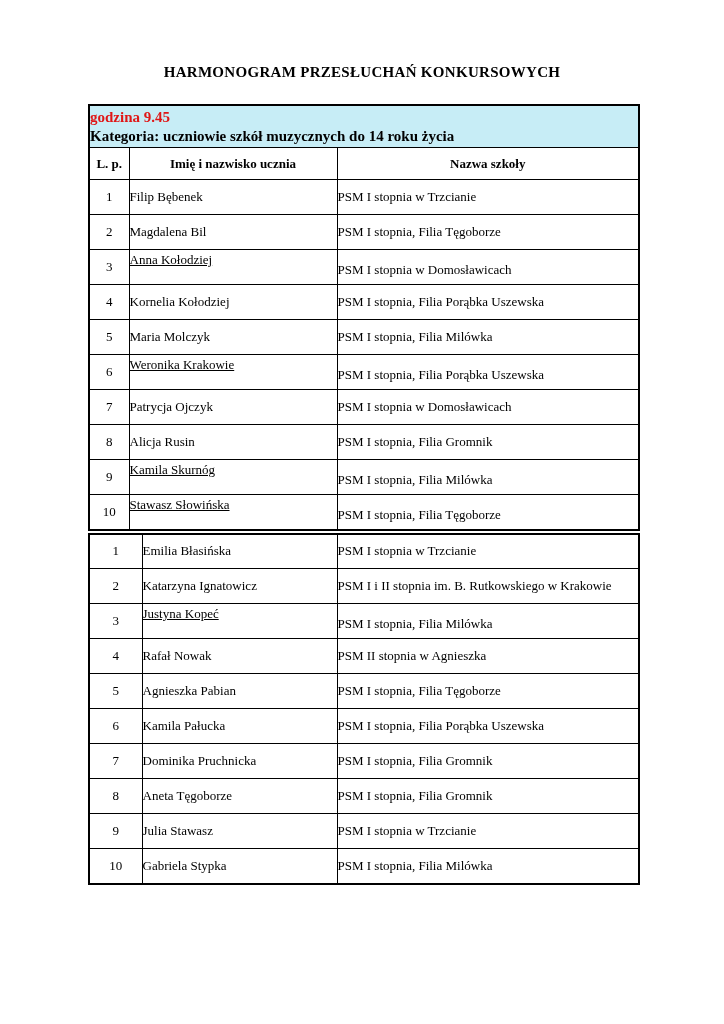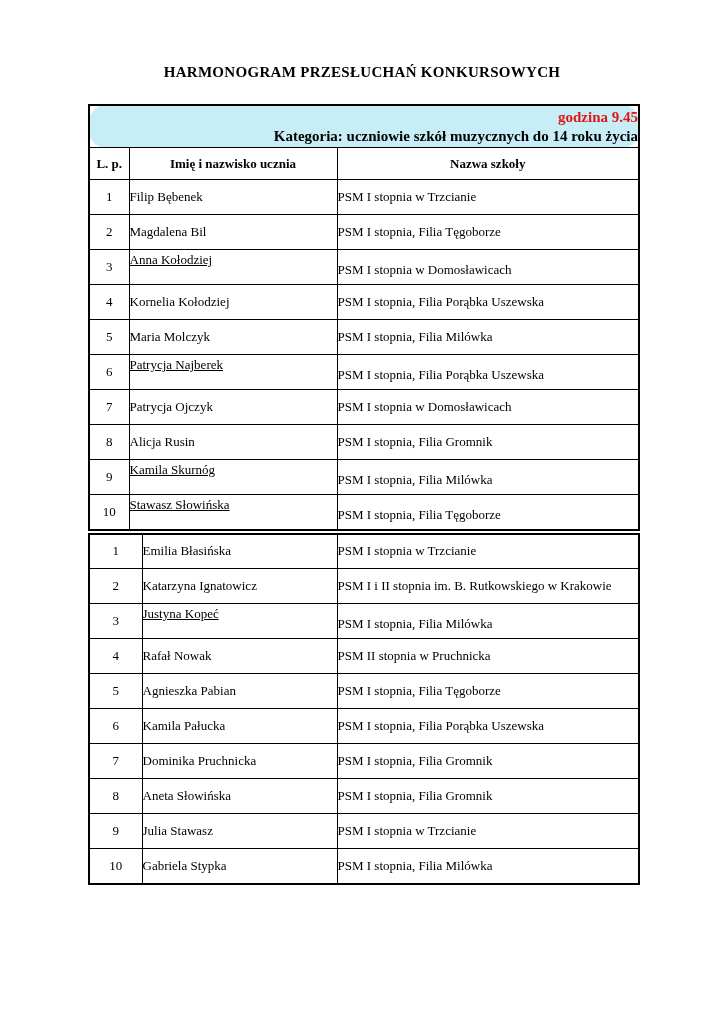--- a/index.html
+++ b/index.html
@@ -46,29 +46,28 @@
   
   .sec-0 col.c1 { width: 40px; }
   .sec-0 col.c2 { width: 208px; }
   .sec-0 col.c3 { width: 302px; }
   .sec-1 col.c1 { width: 53px; }
   .sec-1 col.c2 { width: 195px; }
   .sec-1 col.c3 { width: 302px; }
 
   td.band {
     background: var(--band-bg);
-    text-align: right;
+    text-align: left;
     font-weight: bold;
     vertical-align: middle;
-    border-radius: 17px;
   }
   .sec-0 td.band { height: 41px; padding: 2px 0 1px; }
   .sec-1 td.band { height: 51px; padding: 9px 0 3px; }
   .band .time     { color: var(--time-color); font-size: 15px; line-height: 19px; }
-  .band .category { color: var(--ink); font-size: 15px; line-height: 19px; padding-left: 30px; }
+  .band .category { color: var(--ink); font-size: 15px; line-height: 19px; }
   .sec-1 .band .time, .sec-1 .band .category { line-height: 20px; }
 
   tr.colhead td {
     height: 32px;
     font-weight: bold;
     font-size: 13px;
     text-align: center;
     vertical-align: middle;
   }
   tr.data-row td {
@@ -136,21 +135,21 @@
   </tr>
 
   <tr class="data-row">
     <td class="lp">5</td>
     <td class="name">Maria Molczyk</td>
     <td class="school">PSM I stopnia, Filia Milówka</td>
   </tr>
 
   <tr class="data-row raised">
     <td class="lp">6</td>
-    <td class="name">Patrycja Najberek</td>
+    <td class="name">Weronika Krakowie</td>
     <td class="school">PSM I stopnia, Filia Porąbka Uszewska</td>
   </tr>
 
   <tr class="data-row">
     <td class="lp">7</td>
     <td class="name">Patrycja Ojczyk</td>
     <td class="school">PSM I stopnia w Domosławicach</td>
   </tr>
 
   <tr class="data-row">
@@ -195,21 +194,21 @@
 
   <tr class="data-row raised">
     <td class="lp">3</td>
     <td class="name">Justyna Kopeć</td>
     <td class="school">PSM I stopnia, Filia Milówka</td>
   </tr>
 
   <tr class="data-row">
     <td class="lp">4</td>
     <td class="name">Rafał Nowak</td>
-    <td class="school">PSM II stopnia w Pruchnicka</td>
+    <td class="school">PSM II stopnia w Agnieszka</td>
   </tr>
 
   <tr class="data-row">
     <td class="lp">5</td>
     <td class="name">Agnieszka Pabian</td>
     <td class="school">PSM I stopnia, Filia Tęgoborze</td>
   </tr>
 
   <tr class="data-row">
     <td class="lp">6</td>
@@ -218,21 +217,21 @@
   </tr>
 
   <tr class="data-row">
     <td class="lp">7</td>
     <td class="name">Dominika Pruchnicka</td>
     <td class="school">PSM I stopnia, Filia Gromnik</td>
   </tr>
 
   <tr class="data-row">
     <td class="lp">8</td>
-    <td class="name">Aneta Słowińska</td>
+    <td class="name">Aneta Tęgoborze</td>
     <td class="school">PSM I stopnia, Filia Gromnik</td>
   </tr>
 
   <tr class="data-row">
     <td class="lp">9</td>
     <td class="name">Julia Stawasz</td>
     <td class="school">PSM I stopnia w Trzcianie</td>
   </tr>
 
   <tr class="data-row">

